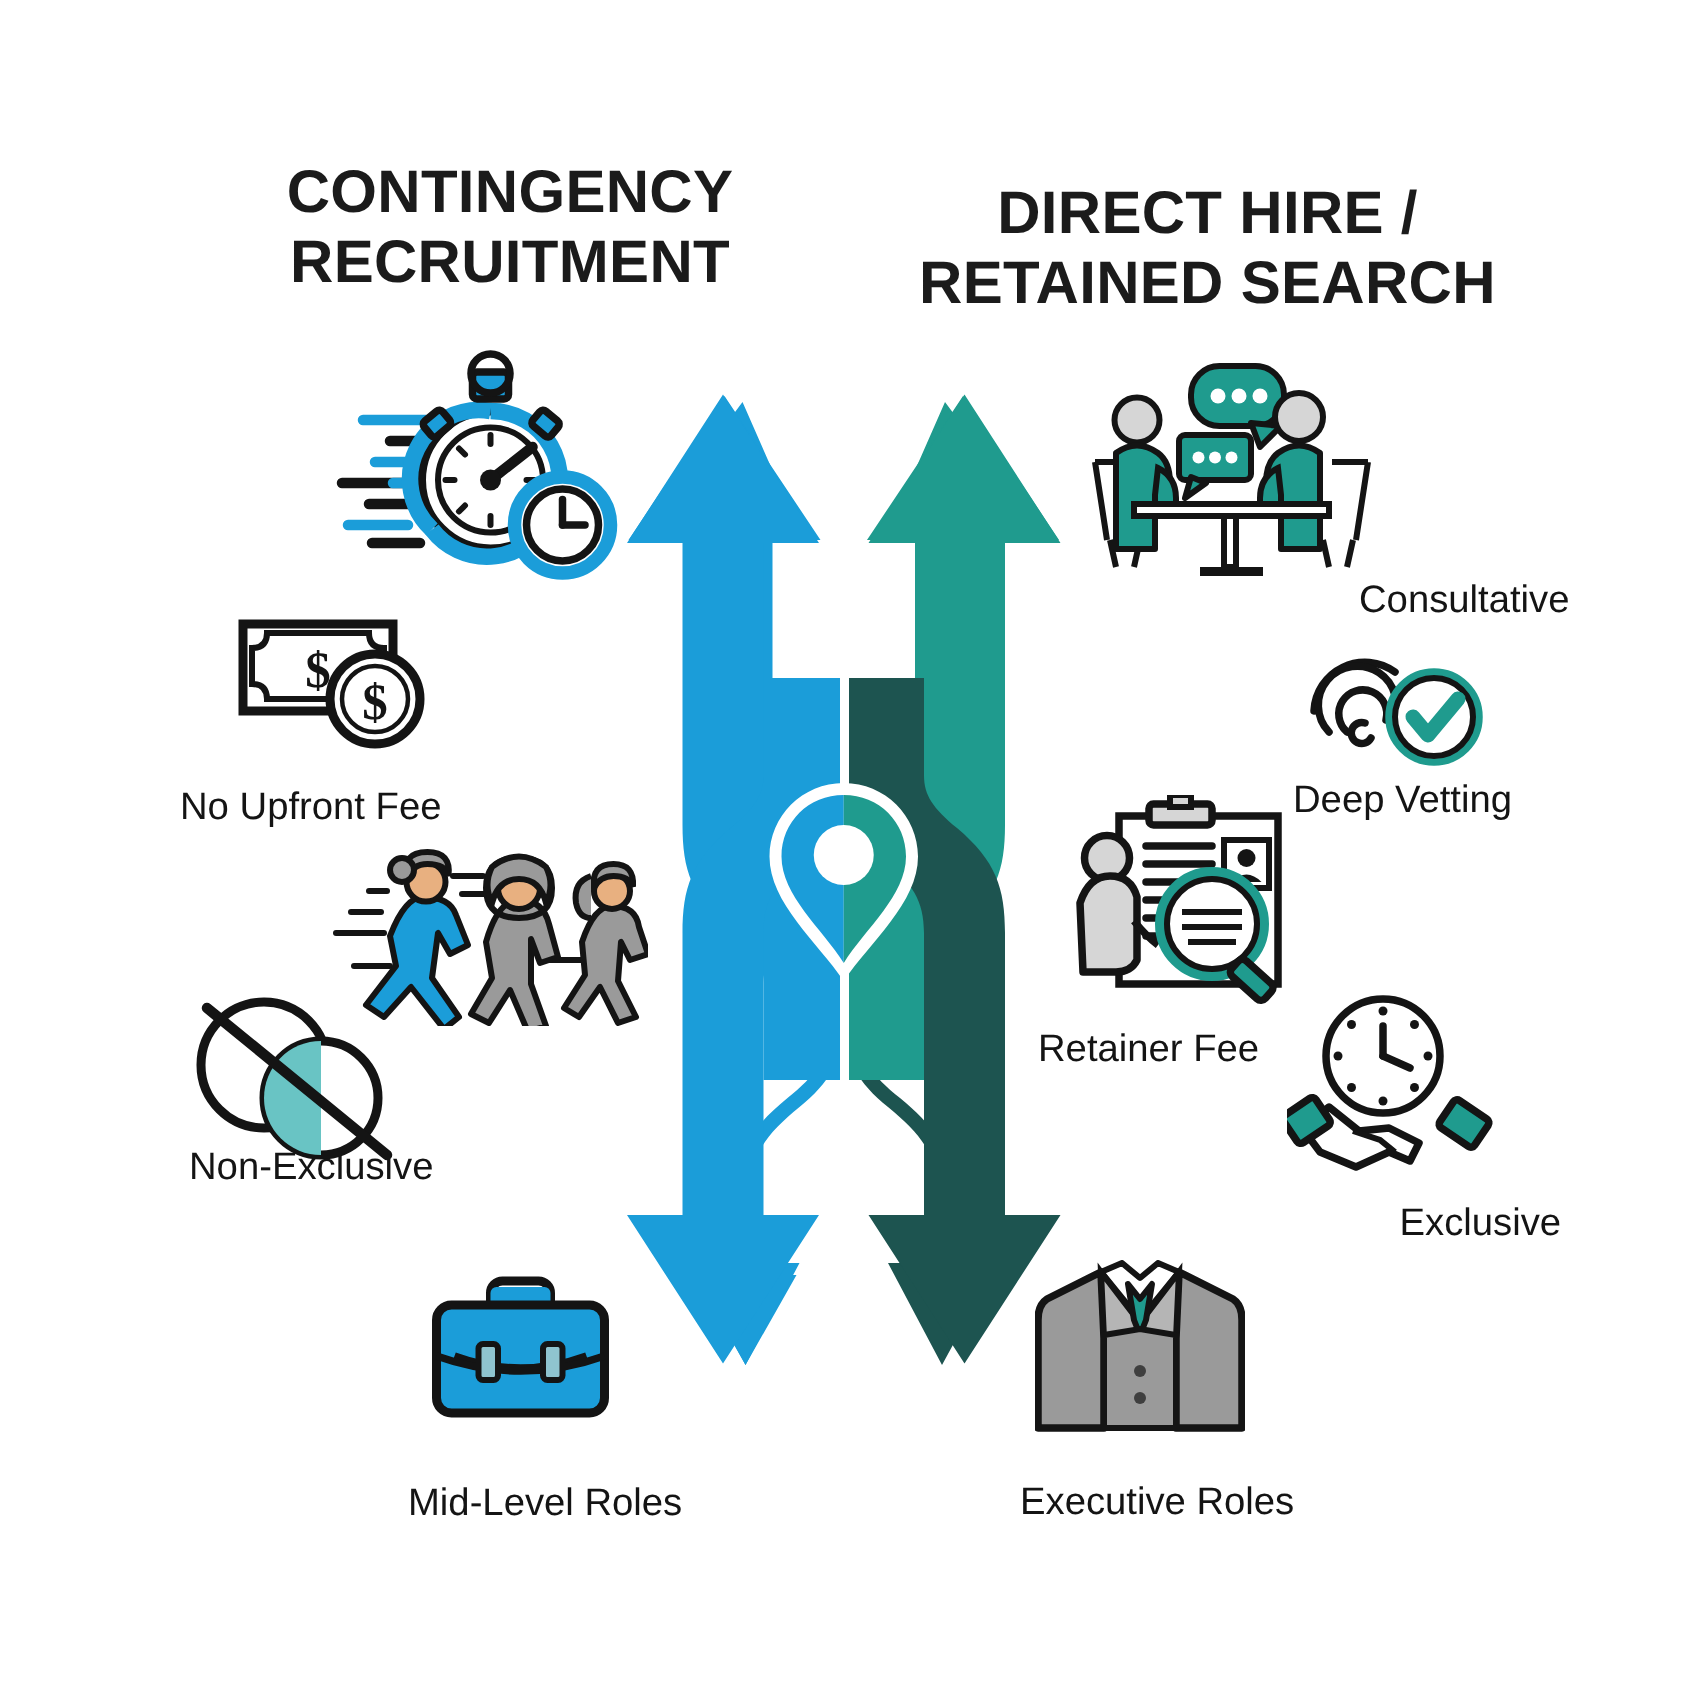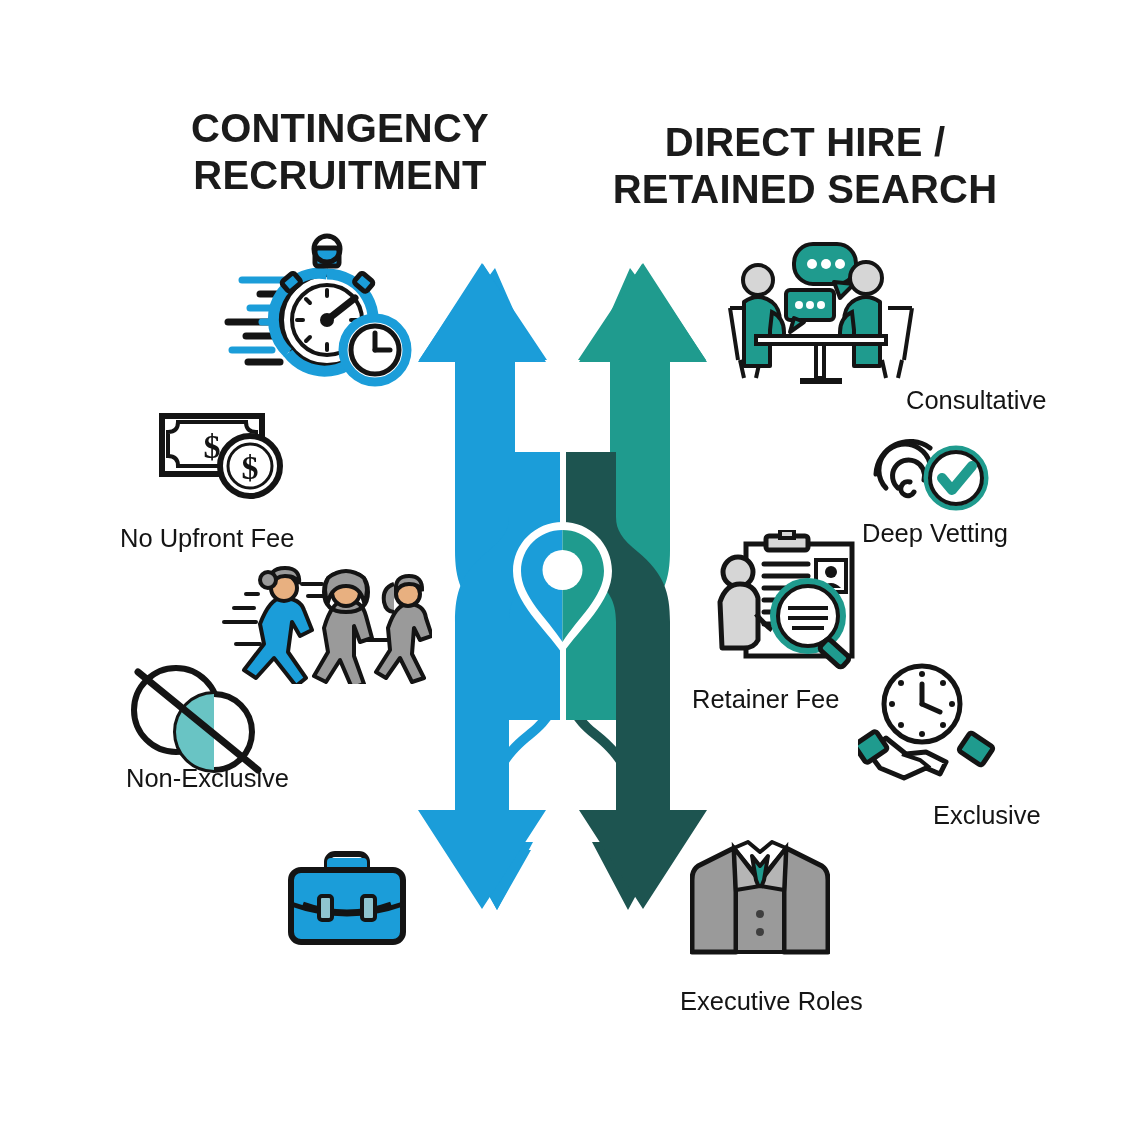--- a/index.html
+++ b/index.html
@@ -383,20 +383,21 @@
       <path d="M46 50 L70 46 L94 50 L94 112 L46 112 Z" fill="#9a9a9a" stroke="#141414" stroke-width="4"></path>
       <circle cx="70" cy="74" r="4" fill="#3f3f3f"></circle>
       <circle cx="70" cy="92" r="4" fill="#3f3f3f"></circle>
     </svg>
   </div>
 
   <div class="label" style="left:120px;top:524px;">No Upfront Fee</div>
 
   <div class="label" style="left:126px;top:764px;">Non-Exclusive</div>
 
+  <div class="label" style="left:272px;top:988px;">Mid-Level Roles</div>
 
   <div class="label right" style="left:862px;top:386px;margin-left:44px;">Consultative</div>
 
   <div class="label right" style="left:862px;top:519px;">Deep Vetting</div>
 
   <div class="label right" style="left:692px;top:685px;">Retainer Fee</div>
 
   <div class="label right" style="left:889px;top:801px;margin-left:44px;">Exclusive</div>
 
   <div class="label right" style="left:680px;top:987px;">Executive Roles</div>

